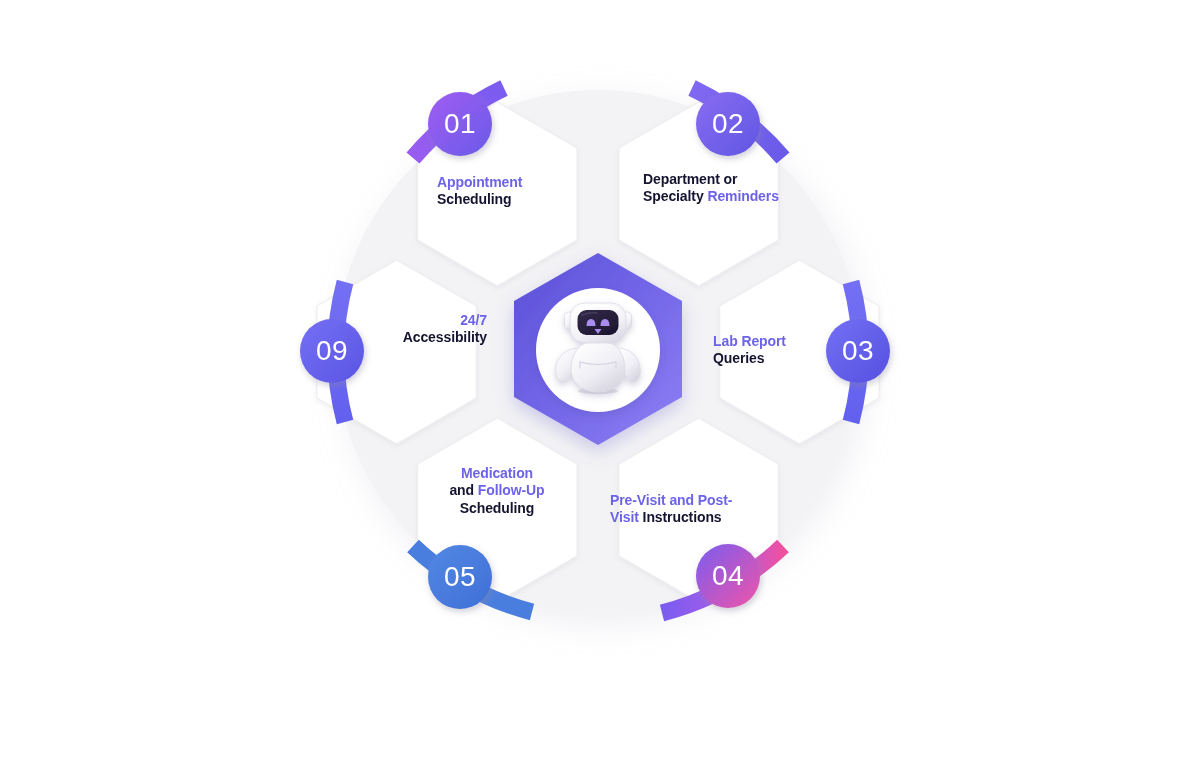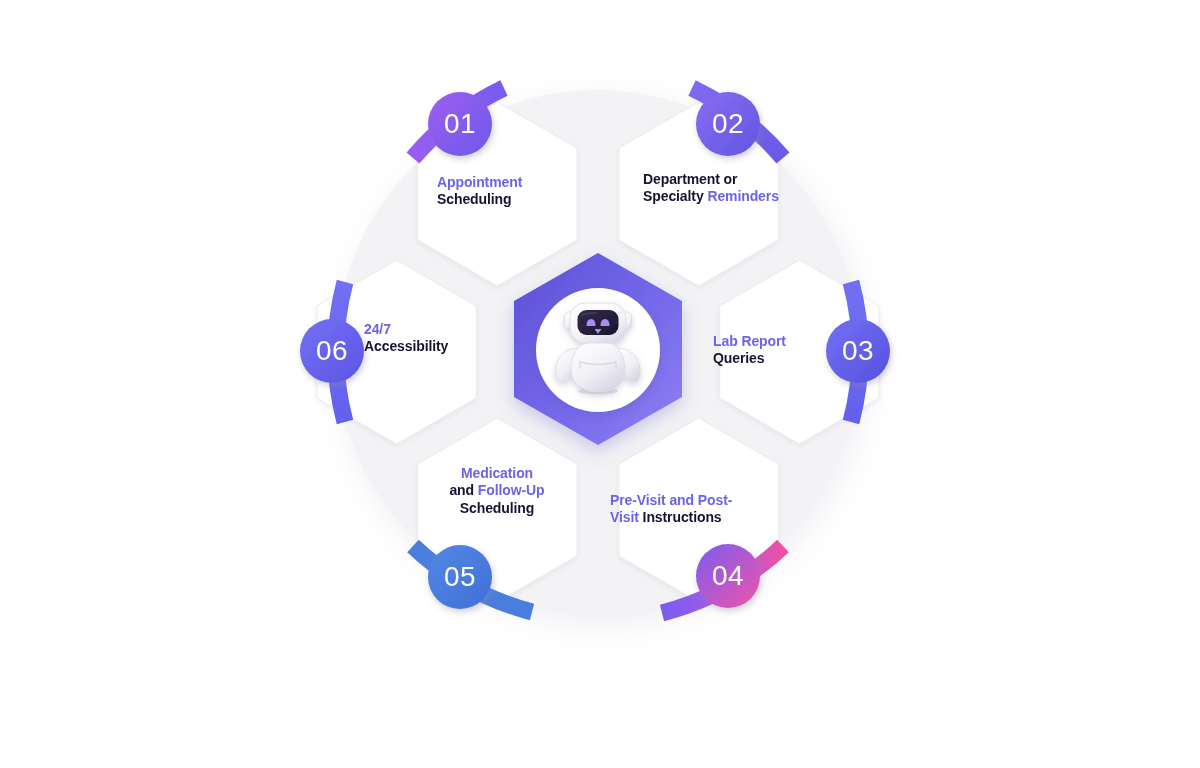--- a/index.html
+++ b/index.html
@@ -38,21 +38,21 @@
     letter-spacing: -0.1px;
     white-space: nowrap;
   }
   .cell-label .hl { color: #6c63e8; }
   .cell-label .pl { color: #141430; }
   .lab-01 { left: 437px; top: 174px; text-align: left; }
   .lab-02 { left: 611px; top: 171px; text-align: left; margin-left: 32px; }
   .lab-03 { left: 713px; top: 333px; text-align: left; }
   .lab-04 { left: 610px; top: 492px; text-align: left; }
   .lab-05 { left: 434px; top: 465px; text-align: center; width: 126px; }
-  .lab-06 { left: 364px; top: 321px; text-align: left; width: 123px; }
+  .lab-06 { left: 364px; top: 312px; text-align: right; width: 123px; }
 
   .badge-num {
     position: absolute;
     width: 64px;
     height: 64px;
     line-height: 64px;
     text-align: center;
     color: #ffffff;
     font-size: 28px;
     font-weight: 500;
@@ -282,21 +282,21 @@
         <circle cx="332" cy="351" r="32" fill="url(#gradB6)"></circle>
       </g>
     </g>
   </svg>
 
   <div class="badge-num bn-01">01</div>
   <div class="badge-num bn-02">02</div>
   <div class="badge-num bn-03">03</div>
   <div class="badge-num bn-04">04</div>
   <div class="badge-num bn-05">05</div>
-  <div class="badge-num bn-06">06</div>
+  <div class="badge-num bn-06">09</div>
 
   <div class="cell-label lab-01">
     <div><span class="hl">Appointment</span></div>
     <div><span class="pl">Scheduling</span></div>
   </div>
 
   <div class="cell-label lab-02">
     <div><span class="pl">Department or</span></div>
     <div><span class="pl">Specialty </span><span class="hl">Reminders</span></div>
   </div>

